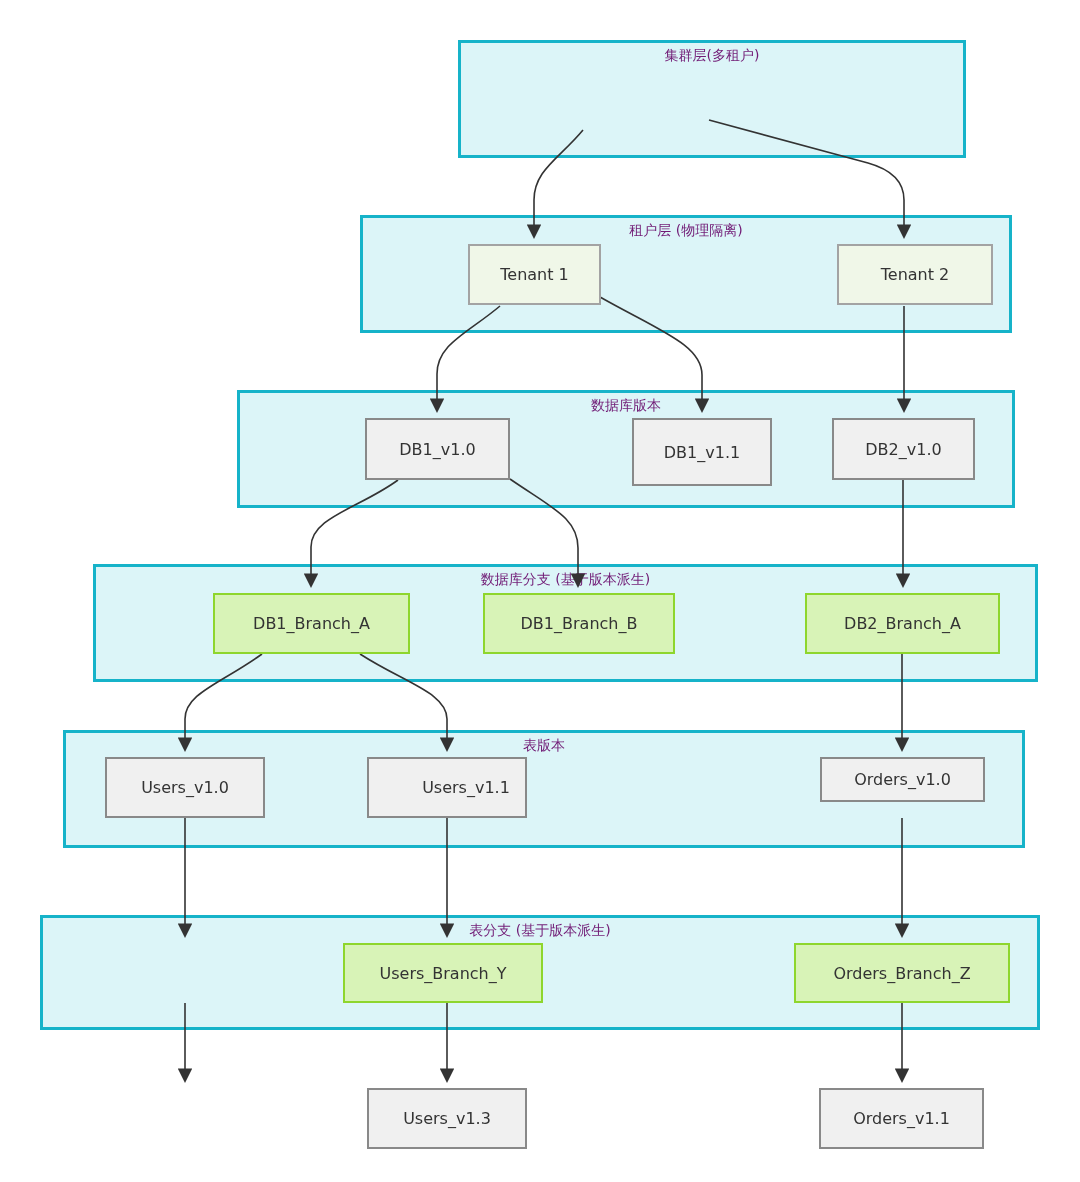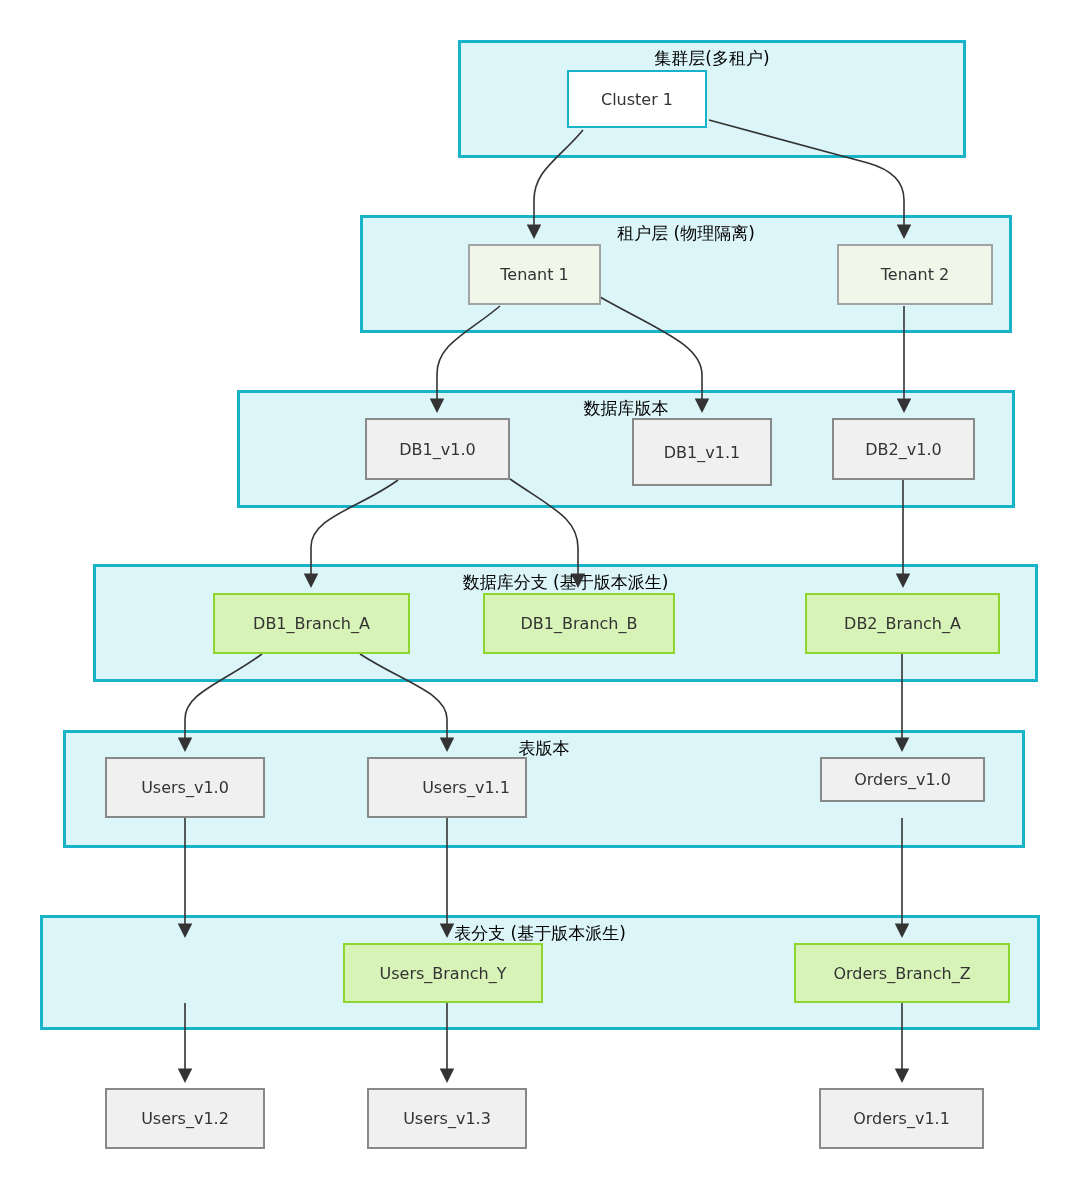--- a/index.html
+++ b/index.html
@@ -7,21 +7,21 @@
     position:relative; width:1080px; height:1182px;
     font-family:"DejaVu Sans","Liberation Sans",sans-serif;
     color:#333333; overflow:hidden;
   }
   .layer {
     position:absolute; box-sizing:border-box;
     background:#dcf5f8; border:3px solid #16b3c9; z-index:1;
   }
   .layer-title {
     position:absolute; top:4px; left:0; width:100%;
-    text-align:center; font-size:17px; color:#000000; z-index:2;
+    text-align:center; font-size:14px; color:#701a75; z-index:2;
   }
   .edges { position:absolute; left:0; top:0; z-index:3; }
   .node {
     position:absolute; box-sizing:border-box; z-index:4;
     display:flex; align-items:center; justify-content:center;
     font-size:16px; color:#333333; text-align:center;
   }
   .node.cluster  { background:#ffffff; border:2px solid #16b3c9; }
   .node.tenant   { background:#f0f7e8; border:2px solid #a3a3a3; }
   .node.branch   { background:#d8f3b7; border:2px solid #8ed62d; }
@@ -99,37 +99,35 @@
       <path d="M902,654 L902,749" marker-end="url(#arrow)"></path>
       <path d="M185,818 L185,935" marker-end="url(#arrow)"></path>
       <path d="M447,818 L447,935" marker-end="url(#arrow)"></path>
       <path d="M902,818 L902,935" marker-end="url(#arrow)"></path>
       <path d="M185,1003 L185,1080" marker-end="url(#arrow)"></path>
       <path d="M447,1003 L447,1080" marker-end="url(#arrow)"></path>
       <path d="M902,1003 L902,1080" marker-end="url(#arrow)"></path>
     </g>
   </svg>
 
-  <div class="node cluster" id="n-cluster1">Cluster 1</div>
 
   <div class="node tenant" id="n-tenant1">Tenant 1</div>
   <div class="node tenant" id="n-tenant2">Tenant 2</div>
 
   <div class="node version" id="n-db1v10">DB1_v1.0</div>
   <div class="node version" id="n-db1v11">DB1_v1.1</div>
   <div class="node version" id="n-db2v10">DB2_v1.0</div>
 
   <div class="node branch" id="n-db1branchA">DB1_Branch_A</div>
   <div class="node branch" id="n-db1branchB">DB1_Branch_B</div>
   <div class="node branch" id="n-db2branchA">DB2_Branch_A</div>
 
   <div class="node version" id="n-usersv10">Users_v1.0</div>
   <div class="node version" id="n-usersv11">Users_v1.1</div>
   <div class="node version" id="n-ordersv10">Orders_v1.0</div>
 
   <div class="node branch" id="n-usersbranchY">Users_Branch_Y</div>
   <div class="node branch" id="n-ordersbranchZ">Orders_Branch_Z</div>
 
-  <div class="node version" id="n-usersv12">Users_v1.2</div>
   <div class="node version" id="n-usersv13">Users_v1.3</div>
   <div class="node version" id="n-ordersv11">Orders_v1.1</div>
 
 </div>
 
 </body></html>

